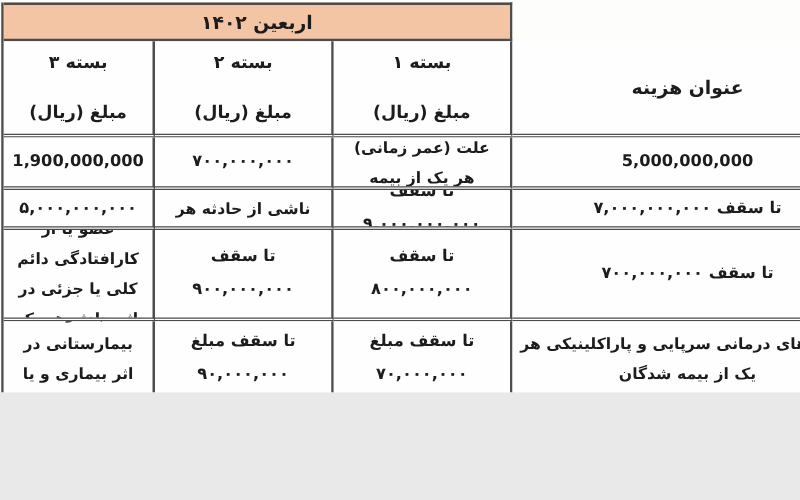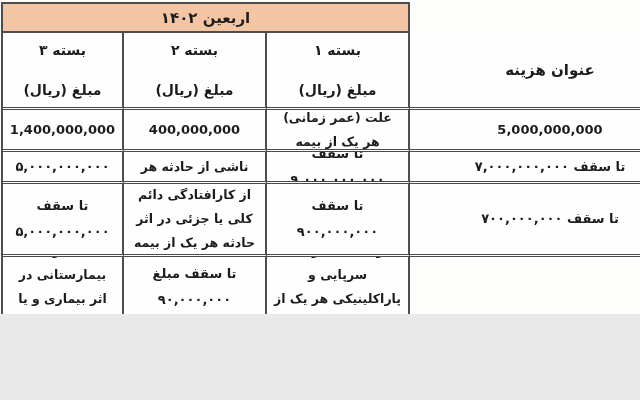--- a/index.html
+++ b/index.html
@@ -63,34 +63,35 @@
       <div>مبلغ (ریال)</div>
     </div>
     <div class="cell pkg-head">
       <div>بسته ۱</div>
       <div>مبلغ (ریال)</div>
     </div>
     <div class="cell title-head">
       <span>عنوان هزینه</span>
     </div>
 
-    <div class="cell num">1,400,000,000</div>
-    <div class="cell num">400,000,000</div>
+    <div class="cell num">1,900,000,000</div>
+    <div class="cell num">۷۰۰,۰۰۰,۰۰۰</div>
     <div class="cell rowtitle">غرامت فوت به هر علت (عمر زمانی) هر یک از بیمه شدگان</div>
 
     <div class="cell num">5,000,000,000</div>
     <div class="cell num">۵,۰۰۰,۰۰۰,۰۰۰</div>
     <div class="cell rowtitle">پرداخت غرامت فوت ناشی از حادثه هر یک از بیمه شدگان</div>
 
     <div class="cell num2">تا سقف ۹,۰۰۰,۰۰۰,۰۰۰</div>
     <div class="cell num2">تا سقف ۷,۰۰۰,۰۰۰,۰۰۰</div>
-    <div class="cell num2">تا سقف ۵,۰۰۰,۰۰۰,۰۰۰</div>
     <div class="cell rowtitle">غرامت نقص عضو یا از کارافتادگی دائم کلی یا جزئی در اثر حادثه هر یک از بیمه شدگان</div>
 
     <div class="cell num2">تا سقف ۹۰۰,۰۰۰,۰۰۰</div>
+    <div class="cell num2">تا سقف ۸۰۰,۰۰۰,۰۰۰</div>
     <div class="cell num2">تا سقف ۷۰۰,۰۰۰,۰۰۰</div>
     <div class="cell rowtitle">هزینه های درمانی جراحی و بستری بیمارستانی در اثر بیماری و یا حادثه برای هر یک از بیمه شدگان</div>
 
     <div class="cell num2">تا سقف مبلغ ۹۰,۰۰۰,۰۰۰</div>
+    <div class="cell num2">تا سقف مبلغ ۷۰,۰۰۰,۰۰۰</div>
     <div class="cell rowtitle">هزینه های درمانی سرپایی و پاراکلینیکی هر یک از بیمه شدگان</div>
 
   </div>
 </div>
 
 </body></html>

